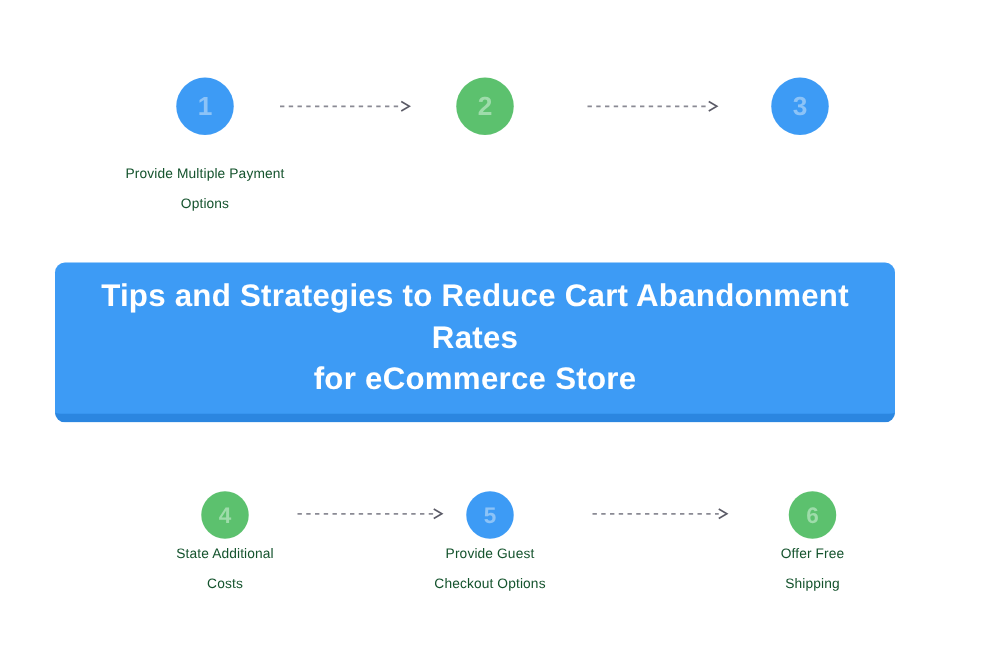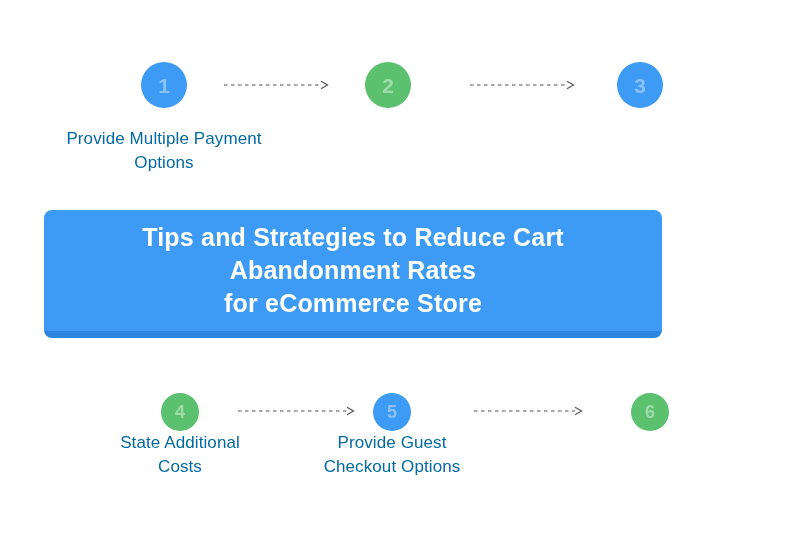--- a/index.html
+++ b/index.html
@@ -33,22 +33,22 @@
     align-items: center;
     justify-content: center;
     font-weight: bold;
     line-height: 1;
     user-select: none;
   }
   .badge.blue  { background: #3d9bf5; color: #8cc3f7; }
   .badge.green { background: #5cc16e; color: #9edcaa; }
 
   .step-label {
-    color: #0369a1;
-    font-size: 17px;
+    color: #14532d;
+    font-size: 11px;
     line-height: 24px;
     letter-spacing: .1px;
     white-space: pre-line;
   }
 
   
   .row-top .badge { width: 46px; height: 46px; font-size: 21px; }
   .row-top .step-label { margin-top: 19px; }
 
   
@@ -61,21 +61,21 @@
     height: 12px;
     overflow: visible;
   }
   .arrow svg { display: block; overflow: visible; }
 
   
   #banner {
     position: absolute;
     left: 44px;
     top: 210px;
-    width: 618px;
+    width: 672px;
     height: 128px;
     background: #3d9bf5;
     border-bottom: 7px solid #2b86e0;
     border-radius: 8px;
     box-sizing: border-box;
     display: flex;
     align-items: center;
     justify-content: center;
   }
   #banner-title {
@@ -146,20 +146,22 @@
       <span>5</span>
     </div>
     <div class="step-label">Provide Guest
 Checkout Options</div>
   </div>
 
   <div class="step row-bot" style="left:566px; top:393px; width:168px;">
     <div class="badge green">
       <span>6</span>
     </div>
+    <div class="step-label">Offer Free
+Shipping</div>
   </div>
 
   <div class="arrow" style="left:238px; top:406px; width:118px;">
     <svg width="118" height="10" viewBox="0 0 118 10">
       <line x1="0" y1="5" x2="109" y2="5" stroke="#8a8a94" stroke-width="1.4" stroke-dasharray="3.5,3.5" stroke-linecap="butt"></line>
       <path d="M109 1.2 L115.5 5 L109 8.8" fill="none" stroke="#5a5a66" stroke-width="1.3" stroke-linejoin="miter" stroke-linecap="butt"></path>
     </svg>
   </div>
 
   <div class="arrow" style="left:474px; top:406px; width:110px;">

